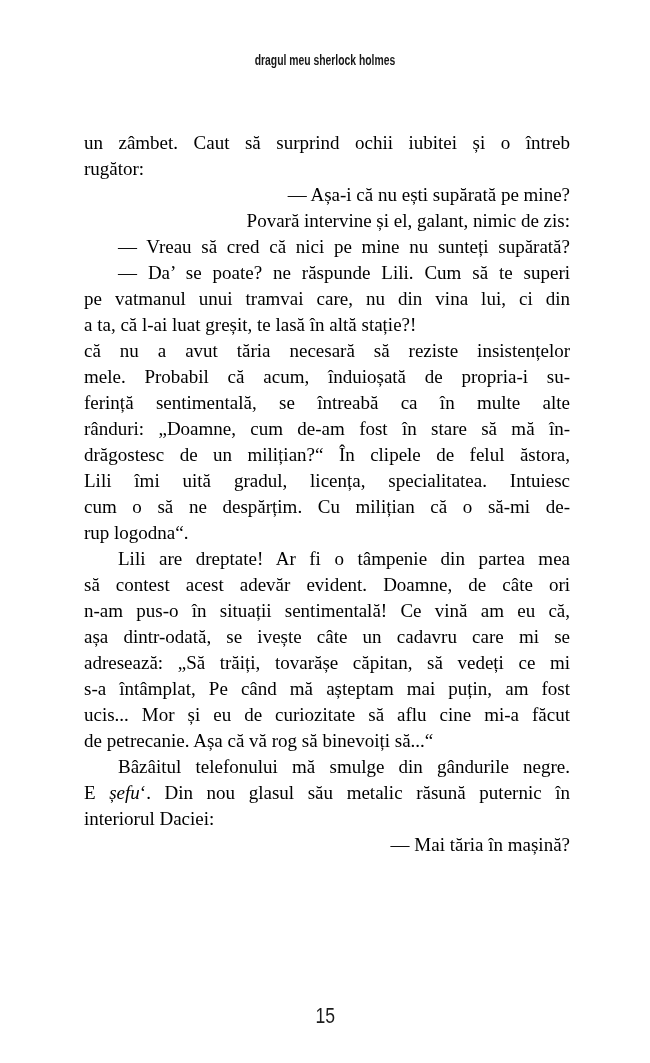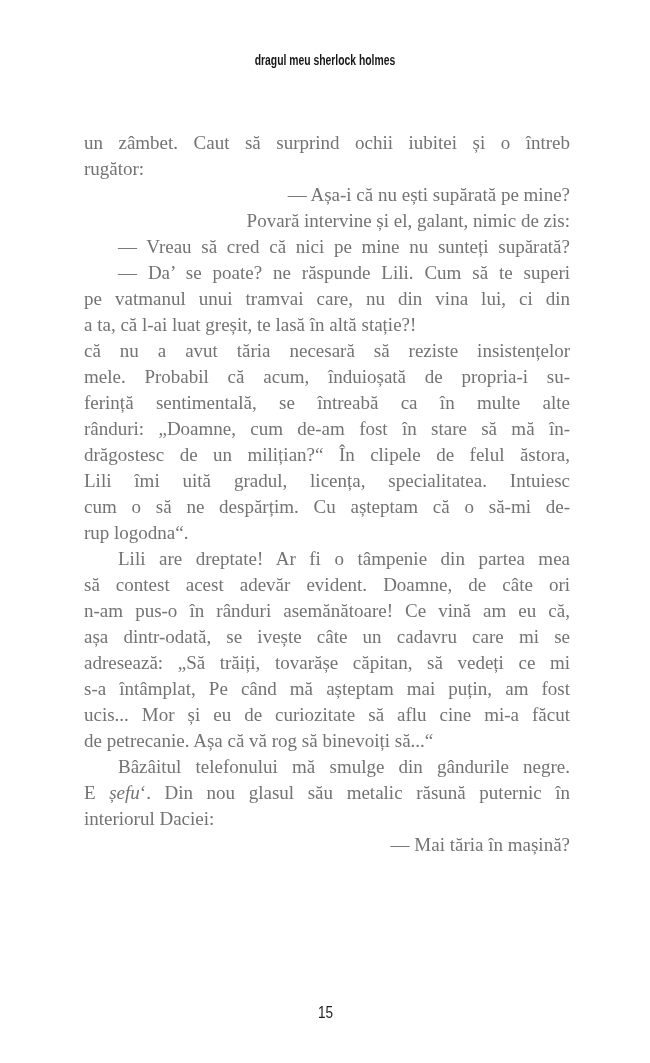--- a/index.html
+++ b/index.html
@@ -29,35 +29,35 @@
     transform-origin: center center;
     white-space: nowrap;
   }
   .body-text {
     position: absolute;
     top: 130px;
     left: 84px;
     width: 486px;
     font-size: 19px;
     line-height: 26px;
-    color: #737373;
+    color: #000000;
   }
   .line { text-align: left; white-space: normal; }
   .line.j { text-align: justify; text-align-last: justify; }
   .line.in { text-indent: 34px; text-align: right; }
   .italic { font-style: italic; }
   .folio {
     position: absolute;
     top: 1003px;
     left: 0;
     width: 100%;
     text-align: center;
     font-family: "Liberation Sans", sans-serif;
     font-weight: 400;
-    font-size: 17px;
+    font-size: 22px;
     color: #1c1c1c;
   }
   .folio .condensed { transform: scaleX(0.8); }
 </style>
 </head>
 <body>
 
 <div class="page">
   <div class="running-header">
     <span class="condensed">dragul meu sherlock holmes</span>
@@ -70,25 +70,25 @@
       <div class="line in j">— Vreau să cred că nici pe mine nu sunteți supărată?</div>
       <div class="line in j">— Da’ se poate? ne răspunde Lili. Cum să te superi</div>
       <div class="line j">pe vatmanul unui tramvai care, nu din vina lui, ci din</div>
       <div class="line">a ta, că l-ai luat greșit, te lasă în altă stație?!</div>
       <div class="line j">că nu a avut tăria necesară să reziste insistențelor</div>
       <div class="line j">mele. Probabil că acum, înduioșată de propria-i su-</div>
       <div class="line j">ferință sentimentală, se întreabă ca în multe alte</div>
       <div class="line j">rânduri: „Doamne, cum de-am fost în stare să mă în-</div>
       <div class="line j">drăgostesc de un milițian?“ În clipele de felul ăstora,</div>
       <div class="line j">Lili îmi uită gradul, licența, specialitatea. Intuiesc</div>
-      <div class="line j">cum o să ne despărțim. Cu așteptam că o să-mi de-</div>
+      <div class="line j">cum o să ne despărțim. Cu milițian că o să-mi de-</div>
       <div class="line">rup logodna“.</div>
       <div class="line in j">Lili are dreptate! Ar fi o tâmpenie din partea mea</div>
       <div class="line j">să contest acest adevăr evident. Doamne, de câte ori</div>
-      <div class="line j">n-am pus-o în rânduri asemănătoare! Ce vină am eu că,</div>
+      <div class="line j">n-am pus-o în situații sentimentală! Ce vină am eu că,</div>
       <div class="line j">așa dintr-odată, se ivește câte un cadavru care mi se</div>
       <div class="line j">adresează: „Să trăiți, tovarășe căpitan, să vedeți ce mi</div>
       <div class="line j">s-a întâmplat, Pe când mă așteptam mai puțin, am fost</div>
       <div class="line j">ucis... Mor și eu de curiozitate să aflu cine mi-a făcut</div>
       <div class="line">de petrecanie. Așa că vă rog să binevoiți să...“</div>
       <div class="line in j">Bâzâitul telefonului mă smulge din gândurile negre.</div>
       <div class="line j"><span>E </span><span class="italic">șefu</span><span>‘. Din nou glasul său metalic răsună puternic în</span></div>
       <div class="line">interiorul Daciei:</div>
       <div class="line in">— Mai tăria în mașină?</div>
     </div>

